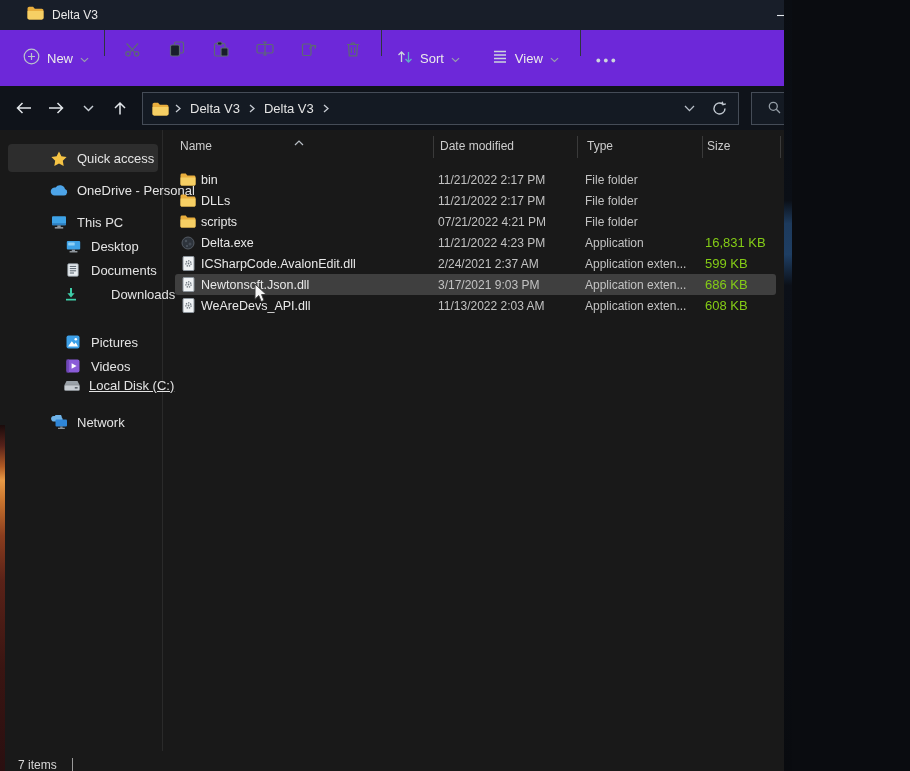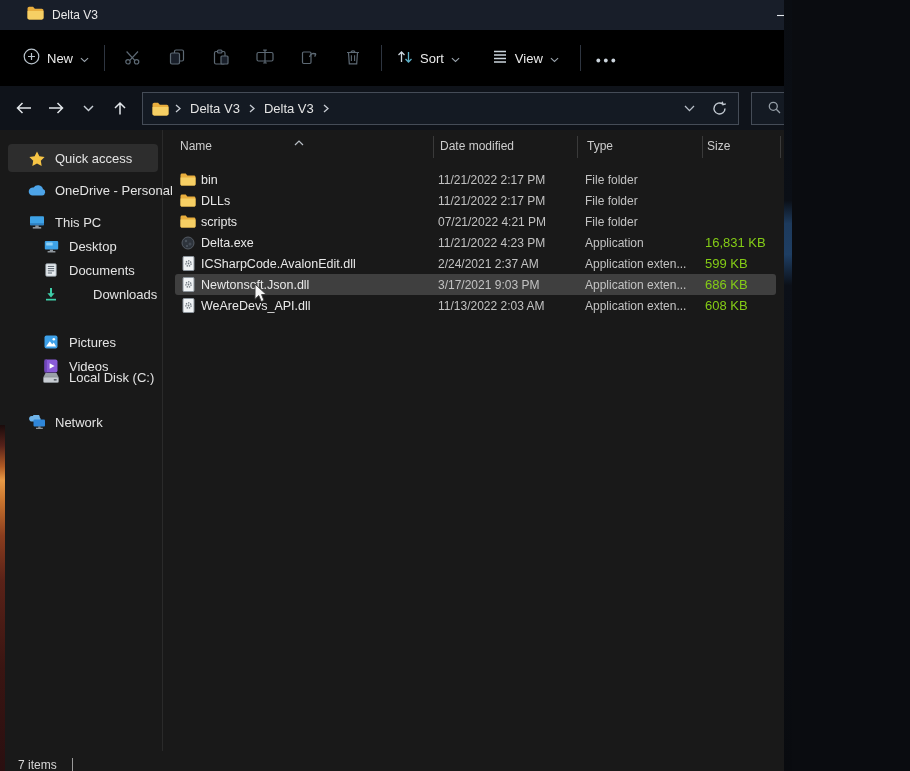--- a/index.html
+++ b/index.html
@@ -17,21 +17,21 @@
 
   
   .titlebar { position:relative; height:30px; background:#181e29; display:flex; align-items:center; }
   .title-left { display:flex; align-items:center; gap:8px; padding-left:27px; }
   .title-text { font-size:12px; color:#e9e9e9; }
   .win-controls { position:absolute; right:8px; top:0; height:30px; display:flex; }
   .wc-btn { width:45px; height:30px; background:transparent; border:none; display:flex;
     align-items:center; justify-content:center; cursor:pointer; }
 
   
-  .toolbar { position:relative; height:56px; background:#000000; display:flex; align-items:center; }
+  .toolbar { position:relative; height:56px; background:#6d28d9; display:flex; }
   .tb-btn { background:transparent; border:none; display:flex; align-items:center; gap:7px;
     color:#ebebeb; font-size:13px; cursor:pointer; padding:8px 9px; border-radius:4px; }
   .tb-new { margin-left:14px; }
   .tb-icon-btn { width:44px; height:40px; justify-content:center; }
   .tb-sep { width:1px; height:26px; background:#2e3540; margin:0 6px; }
   .tb-dots { letter-spacing:1px; }
 
   
   .navbar { position:relative; height:44px; background:#0f131a; display:flex; align-items:center; }
   .nav-btn { background:transparent; border:none; width:32px; height:32px; display:flex;
@@ -49,21 +49,21 @@
   .searchbox { position:absolute; left:751px; top:6px; width:147px; height:33px;
     border:1px solid #454c57; background:#141a23; display:flex; align-items:center; gap:8px; padding-left:16px; }
   .searchbox input { background:transparent; border:none; outline:none; color:#cfd4da;
     font-size:13px; width:100px; font-family:"Liberation Sans",sans-serif; }
   .searchbox input::placeholder { color:#7e868f; }
 
   
   .main { position:absolute; top:130px; left:0; right:0; bottom:0; display:flex; }
   .sidebar { position:relative; width:163px; border-right:1px solid #2a2a2a; background:#191919; }
   .side-item { position:absolute; left:8px; width:150px; height:24px; display:flex;
-    align-items:center; border-radius:4px; cursor:pointer; color:#e3e3e3; font-size:13px; }
+    align-items:center; border-radius:4px; cursor:pointer; color:#e3e3e3; font-size:13px;padding-left:22px; }
   .side-item.sel { background:#2d2d2d; height:28px; }
   .side-item .ico { display:flex; width:18px; justify-content:center; margin-left:20px; }
   .side-item.child .ico { margin-left:34px; }
   .side-item .lbl { margin-left:9px; white-space:nowrap; }
 
   .filearea { position:relative; flex:1; }
   .colheaders { position:relative; height:36px; }
   .hdr { position:absolute; top:9px; font-size:12px; color:#cccccc; cursor:pointer; }
   .hsep { position:absolute; top:6px; width:1px; height:22px; background:#3a3a3a; }
   .sortcaret { position:absolute; left:131px; top:2px; }
@@ -344,21 +344,21 @@
         <div class="side-item child" style="top:224px;">
           <span class="ico">
               <svg width="14" height="14" viewBox="0 0 14 14">
                 <rect x="0.5" y="0.5" width="13" height="13" rx="2" fill="#8a5bd8"></rect>
                 <rect x="0.5" y="0.5" width="2.4" height="13" fill="#6f46b8"></rect>
                 <polygon points="5.6,4.3 10.6,7 5.6,9.7" fill="#fff"></polygon>
               </svg>
             </span>
           <span class="lbl">Videos</span>
         </div>
-        <div class="side-item child" style="top:235px;">
+        <div class="side-item child" style="top:243px;text-decoration:underline;">
           <span class="ico">
               <svg width="16" height="13" viewBox="0 0 16 13">
                 <path d="M2.5 2 h11 l2 4 h-15 z" fill="#9aa1a8"></path>
                 <rect x="0.5" y="6" width="15" height="5.5" rx="1" fill="#c7ccd2" stroke="#8a9096" stroke-width="0.8"></rect>
                 <rect x="10.8" y="8" width="2.8" height="1.6" fill="#5a6169"></rect>
               </svg>
             </span>
           <span class="lbl">Local Disk (C:)</span>
         </div>
         <div class="side-item" style="top:280px;">

